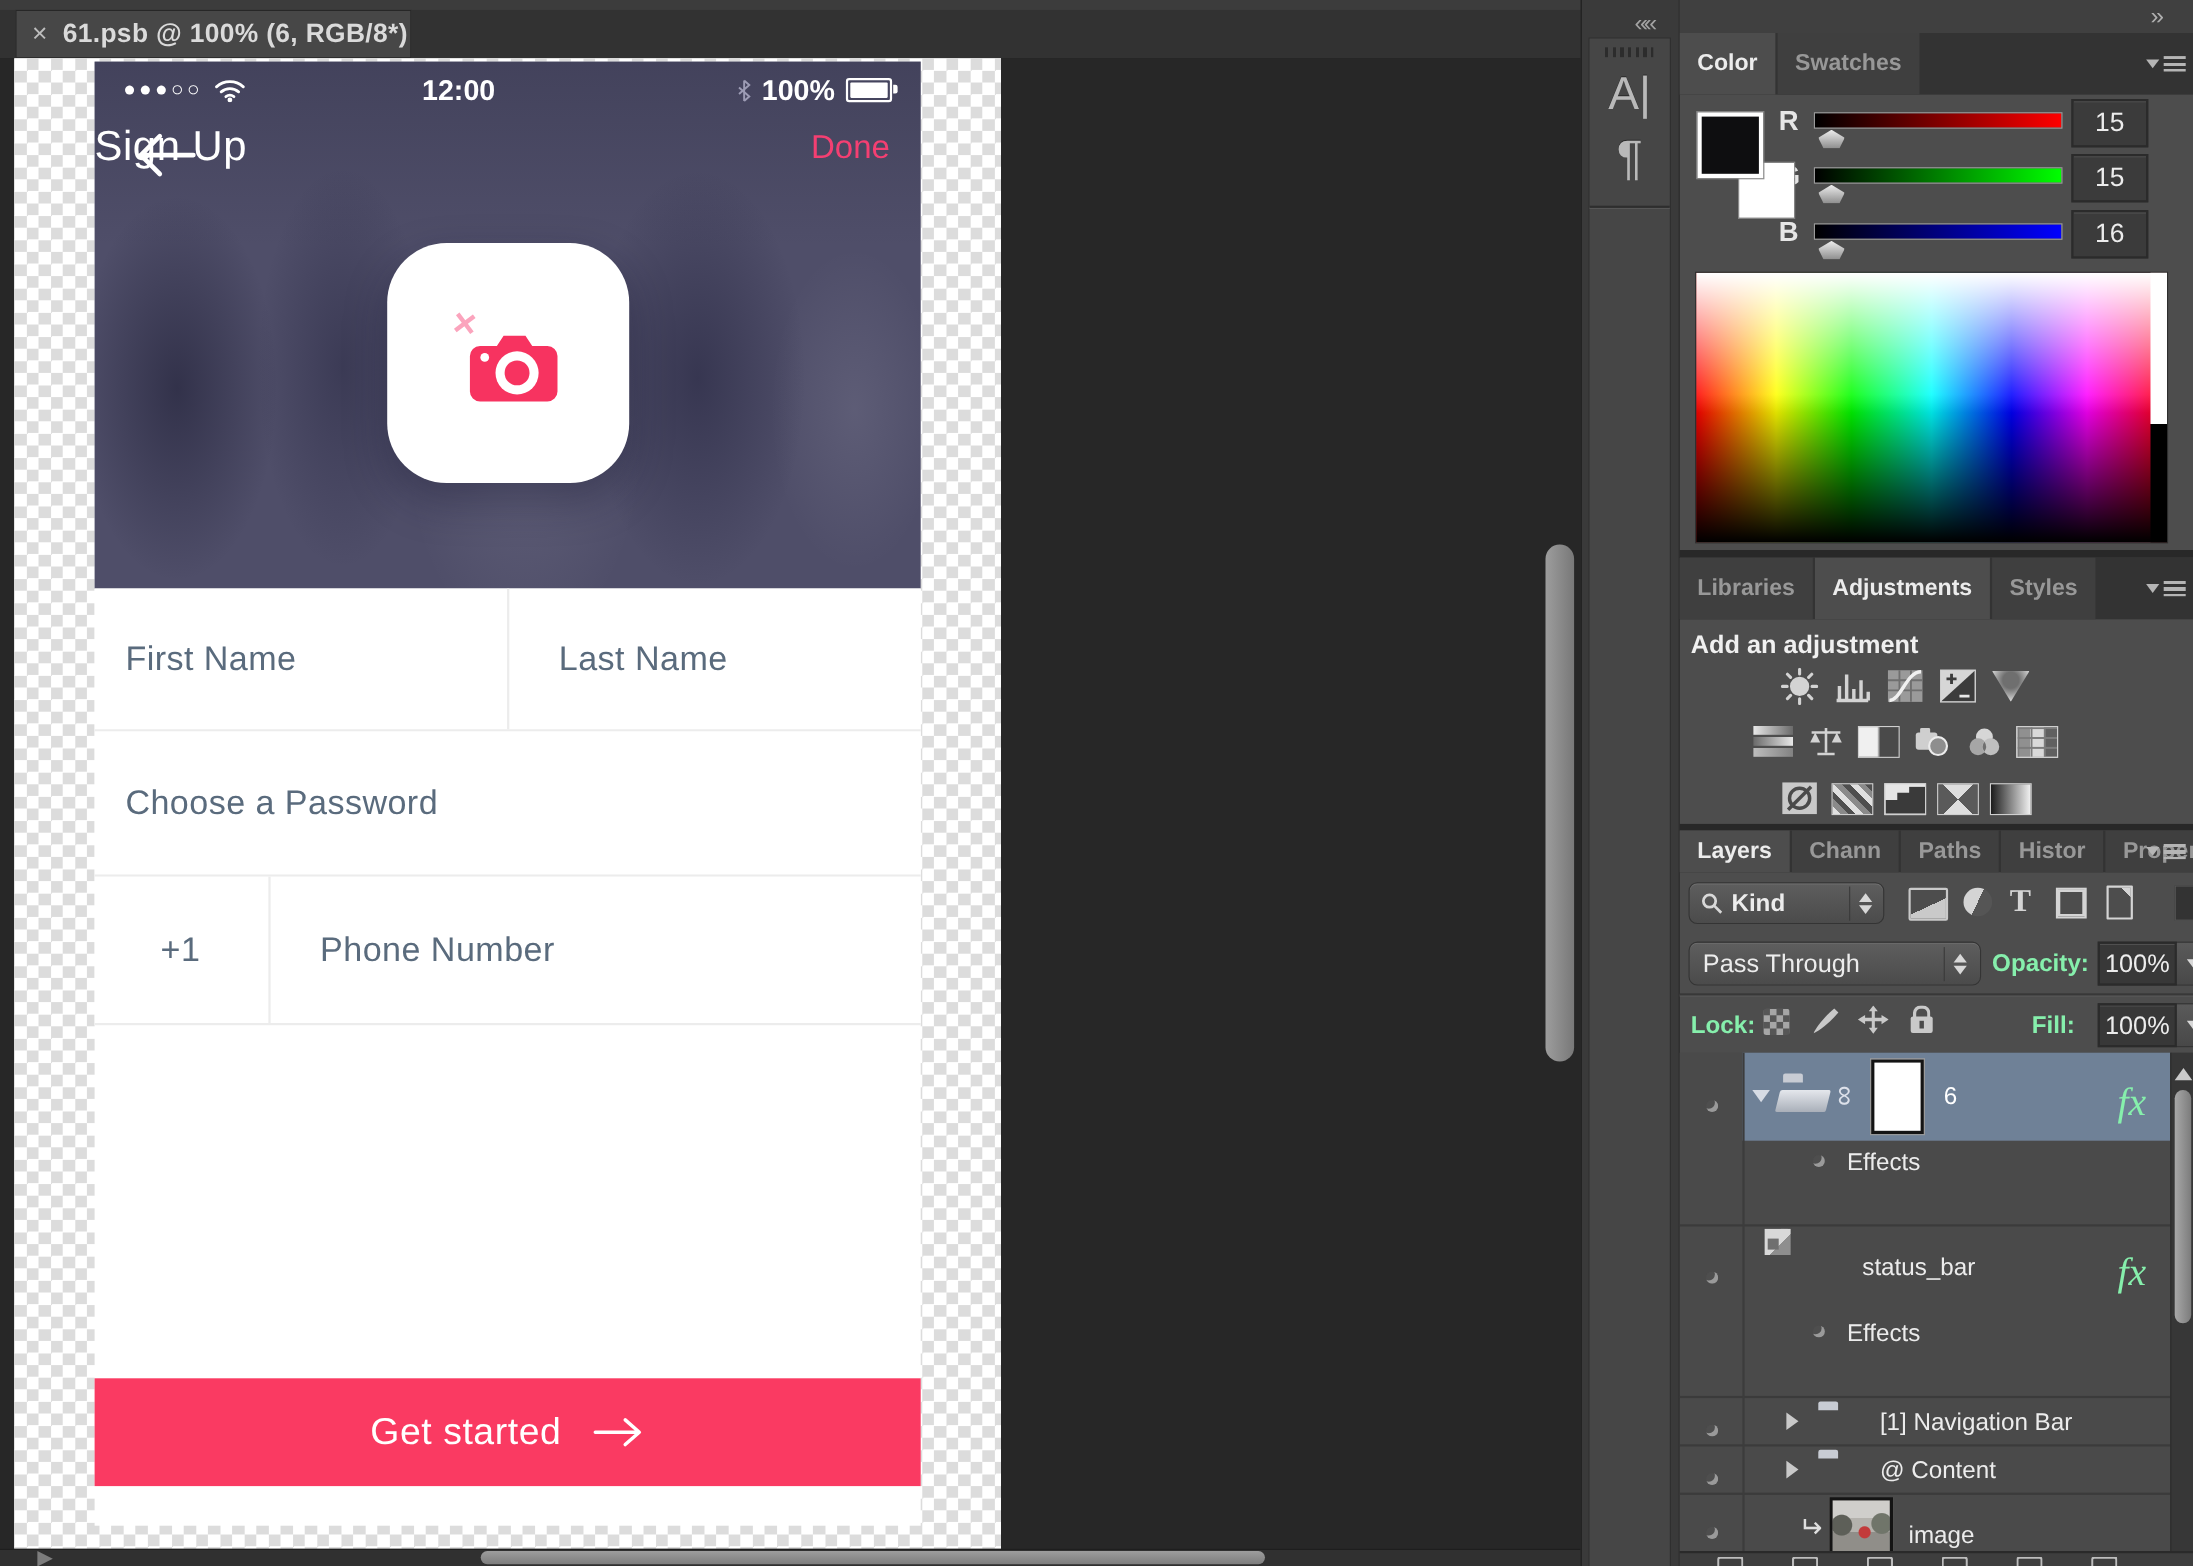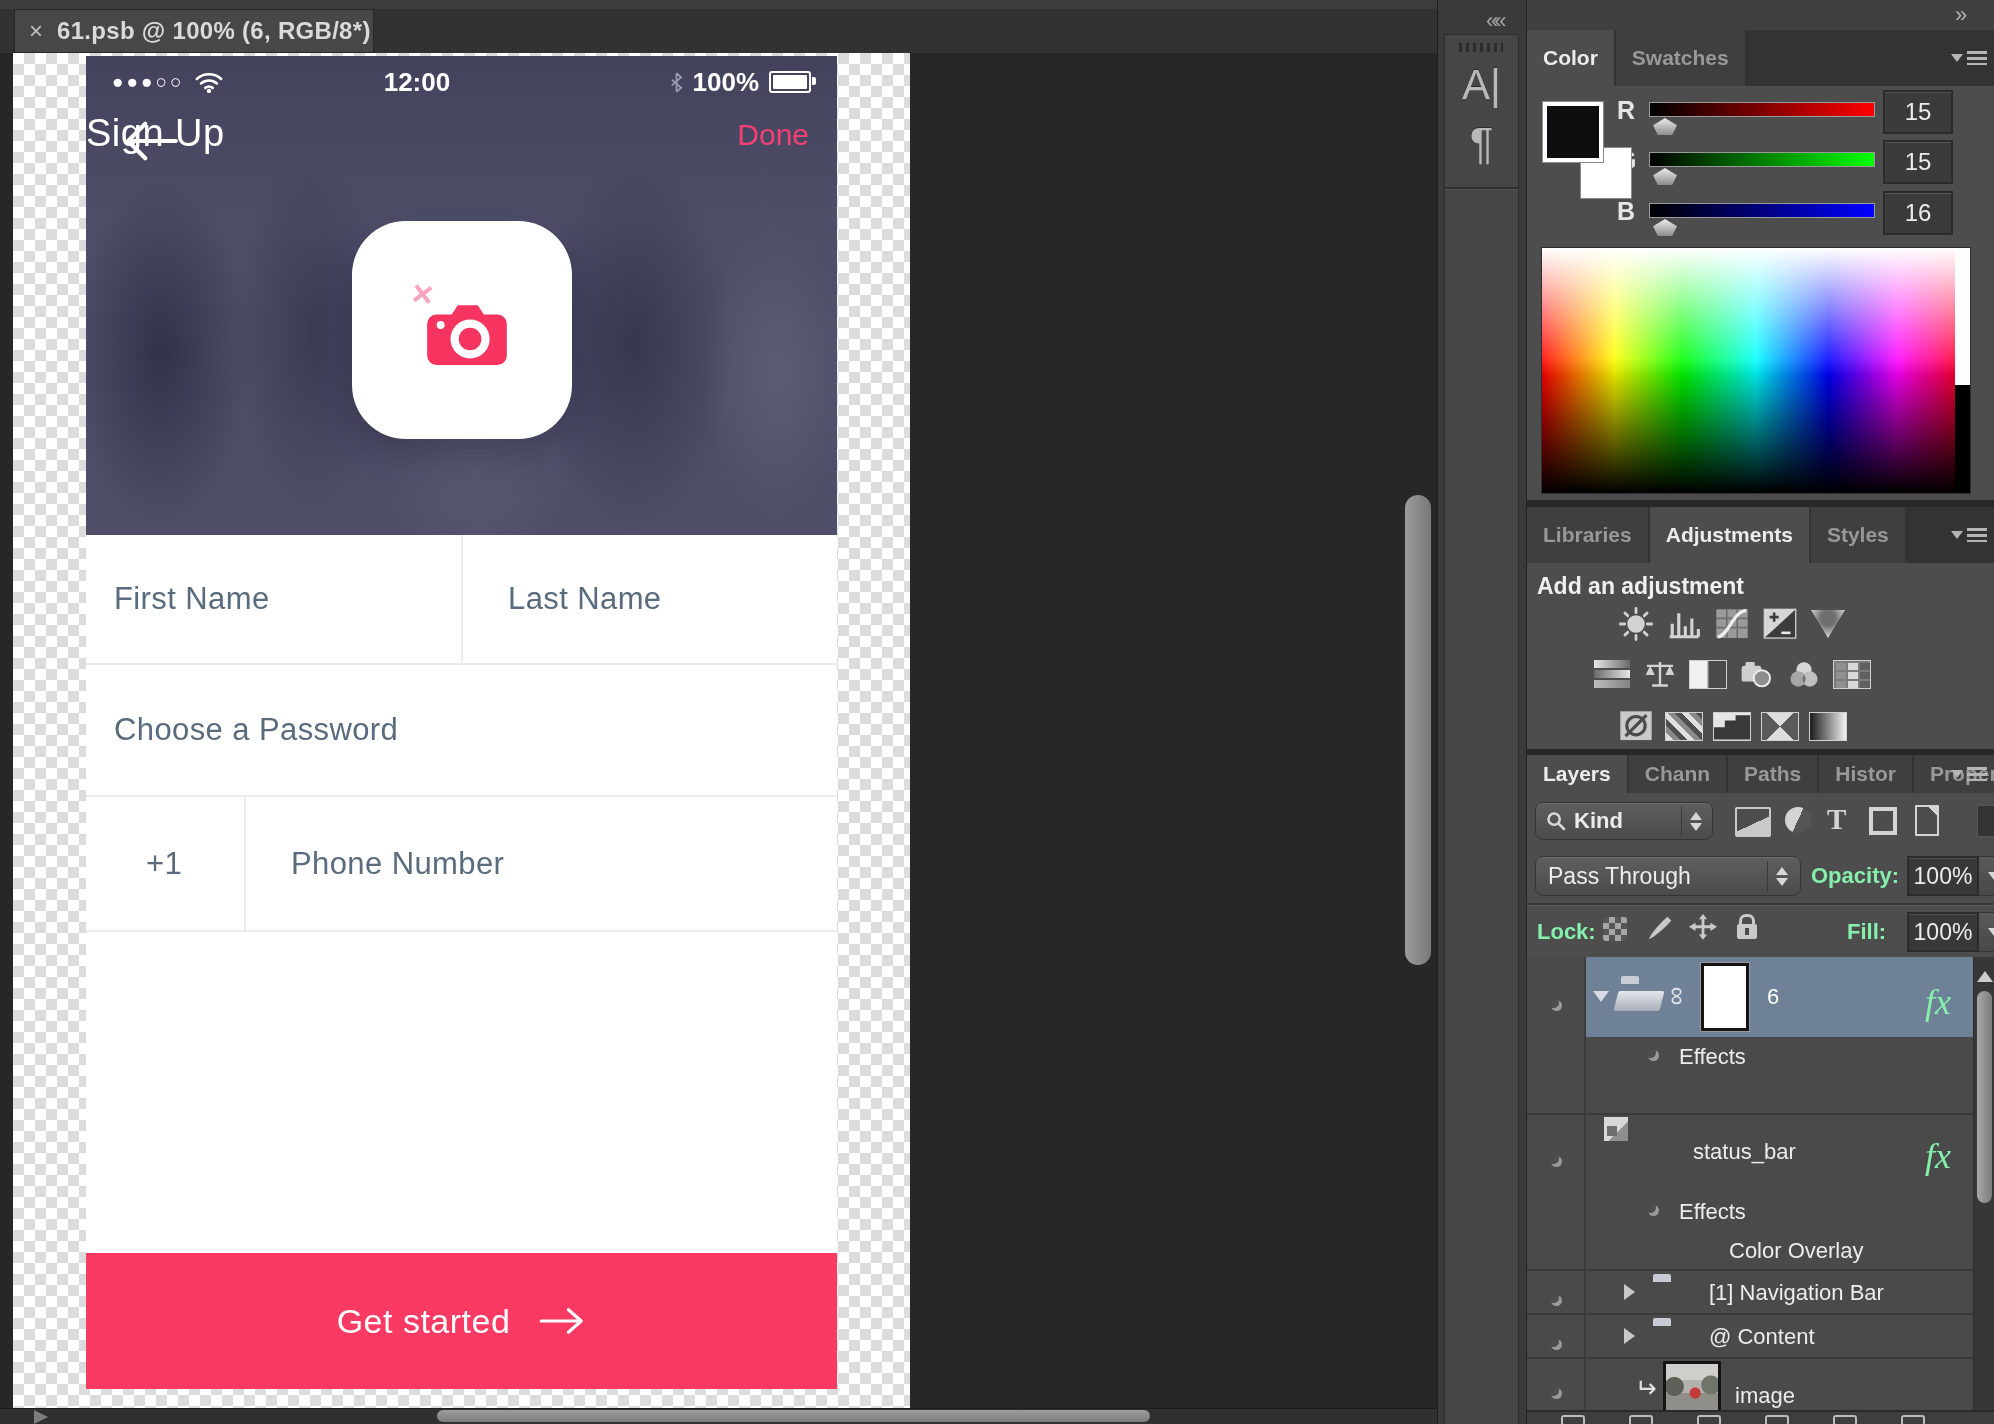--- a/index.html
+++ b/index.html
@@ -49,21 +49,21 @@
                box-shadow:0 16px 38px rgba(20,20,45,.35);}
   .sparkle{position:absolute;left:60px;top:52px;color:#fba4bd;font-size:36px;font-weight:bold;transform:rotate(8deg);}
   .cam{position:absolute;left:66px;top:78px;}
 
   .ph-form{left:0;top:479px;width:751px;}
   .frow{position:relative;width:751px;box-sizing:border-box;border-bottom:2px solid #ececec;
         display:flex;align-items:center;background:#fff;}
   .flabel{font-size:31px;font-weight:300;color:#5a6b7d;letter-spacing:.4px;}
   .vdiv{position:absolute;top:0;bottom:0;width:2px;background:#ececec;}
 
-  .cta{left:0;top:1197px;width:751px;height:136px;background:#fa3a62;display:flex;
+  .cta{left:0;top:1197px;width:751px;height:98px;background:#fa3a62;display:flex;
        align-items:center;justify-content:center;gap:28px;}
   .cta-label{color:#fff;font-size:34px;font-weight:300;letter-spacing:.5px;}
 
   
   .vthumb{left:1405px;top:442px;width:26px;height:470px;border-radius:13px;
           background:linear-gradient(90deg,#9d9d9d,#787878);}
   .hbar{left:0;top:1355px;width:1437px;height:16px;background:#303030;border-top:1px solid #1d1d1d;}
   .hthumb{left:437px;top:1357px;width:713px;height:12px;border-radius:6px;
           background:linear-gradient(#9d9d9d,#7d7d7d);}
   .corner-tri{left:34px;top:1357px;width:0;height:0;border-left:14px solid #7d7d7d;
@@ -540,23 +540,20 @@
             <span class="sobadge"></span></span>
           <span class="abs lname" style="left:166px;top:24px">status_bar</span>
           <span class="abs fx" style="left:398px;top:20px">fx</span>
         </div>
 
         <div class="lrow" style="top:233px;height:42px">
           <span class="abs eye" style="left:112px;top:12px"></span>
           <span class="abs lname" style="left:152px;top:9px">Effects</span>
         </div>
 
-        <div class="lrow" style="top:275px;height:37px">
-          <span class="abs lname" style="left:202px;top:6px">Color Overlay</span>
-        </div>
         <div class="listdiv" style="top:312px"></div>
 
         <div class="lrow" style="top:314px;height:42px">
           <span class="eyecell"><span class="eye"></span></span>
           <span class="abs tri-closed" style="left:97px;top:13px"></span>
           <span class="abs folder" style="left:124px;top:10px"></span>
           <span class="abs lname" style="left:182px;top:9px">[1] Navigation Bar</span>
         </div>
         <div class="listdiv" style="top:356px"></div>
 

